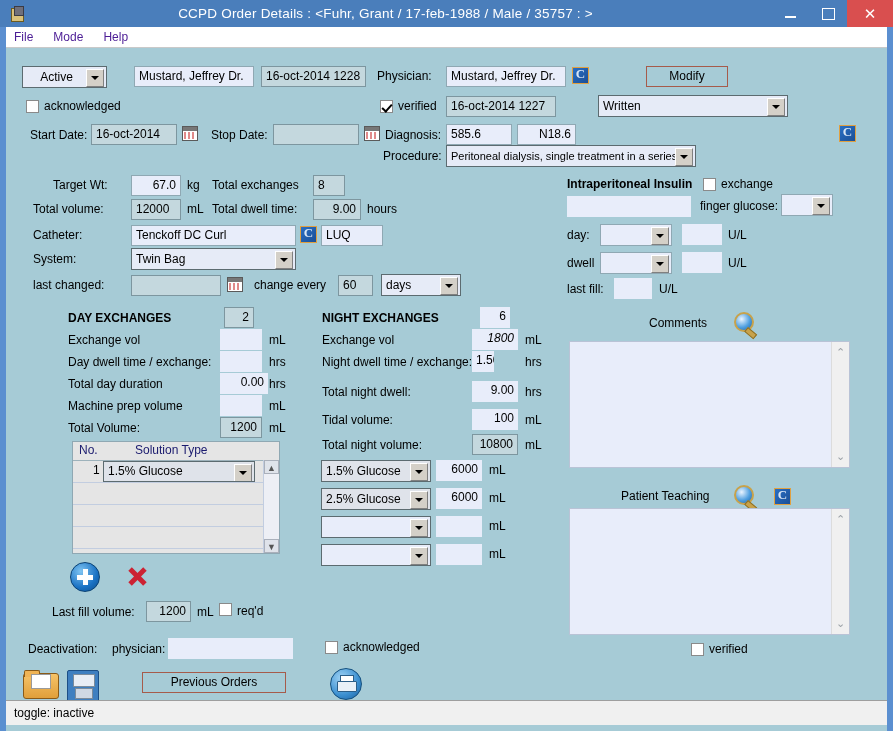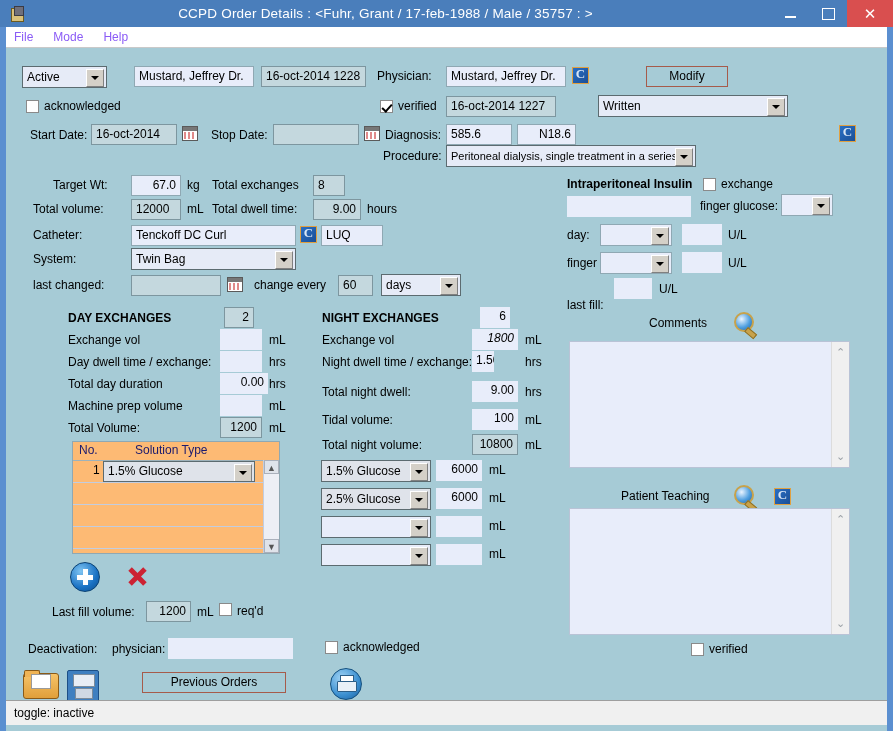--- a/index.html
+++ b/index.html
@@ -20,21 +20,21 @@
   .title-text{flex:1;text-align:center;color:#ffffff;font-size:13.5px;letter-spacing:.2px;
     margin-left:-26px;white-space:nowrap;}
   .win-btns{display:flex;height:27px;align-items:stretch;flex:0 0 auto;}
   .wbtn{width:38px;display:flex;align-items:center;justify-content:center;color:#fff;font-size:13px;}
   .wbtn.close{background:#d94f4f;width:46px;font-size:15px;}
   .wbtn .min{display:block;width:11px;height:2px;background:#fff;margin-top:6px;}
   .wbtn .max{display:block;width:11px;height:10px;border:1.5px solid #fff;}
   
   .menubar{position:absolute;left:0;top:27px;width:881px;height:21px;background:#ffffff;
     border-bottom:1px solid #c9c9c9;display:flex;align-items:center;padding-left:8px;box-sizing:border-box;}
-  .menubar span{margin-right:20px;font-size:12px;color:#8b5cf6;}
+  .menubar span{margin-right:20px;font-size:12px;color:#4c1d95;}
   
   .canvas{position:absolute;left:0;top:48px;width:881px;height:652px;background:#a6cbd6;}
   .statusbar{position:absolute;left:0;top:700px;width:881px;height:25px;background:#f0f0f0;
     border-top:1px solid #9e9e9e;display:flex;align-items:center;padding-left:8px;box-sizing:border-box;font-size:12px;}
   .lbl{position:absolute;font-size:12px;color:#000;white-space:nowrap;}
   .lbl.bold{font-weight:bold;}
   
   .fld{position:absolute;box-sizing:border-box;background:#e8edfa;border:1px solid #8fa8b3;
     font-family:"Liberation Sans",sans-serif;font-size:12px;color:#000;padding:0 4px;
     line-height:19px;height:21px;white-space:nowrap;overflow:hidden;}
@@ -70,21 +70,21 @@
     border:2.5px solid #c8a24a;background:radial-gradient(circle at 35% 32%,#eaf4ff 0%,#4f9fe0 55%,#1f5f9e 100%);}
   .mag .handle{position:absolute;left:15px;top:15px;width:10px;height:4px;background:#c8a24a;
     border:1px solid #8b6f25;transform:rotate(40deg);transform-origin:0 0;}
   
   .tabox{position:absolute;box-sizing:border-box;background:#e8edfa;border:1px solid #b9c3d6;}
   .tabox .sb{position:absolute;right:0;top:0;bottom:0;width:17px;background:#f0f0f0;border-left:1px solid #dcdcdc;}
   .tabox .sb .up,.tabox .sb .dn{position:absolute;left:0;width:17px;height:17px;color:#9aa0a6;
     font-size:11px;text-align:center;line-height:17px;}
   .tabox .sb .up{top:2px;} .tabox .sb .dn{bottom:2px;}
   
-  .grid{position:absolute;box-sizing:border-box;background:#fdba74;border:1px solid #8fa8b3;}
+  .grid{position:absolute;box-sizing:border-box;background:#e5e5e5;border:1px solid #8fa8b3;}
   .grid .hdr{height:18px;border-bottom:1px solid #9db2bb;position:relative;}
   .grid .hdr .h1{position:absolute;left:6px;top:1px;font-size:12px;color:#1a1a6e;}
   .grid .hdr .h2{position:absolute;left:62px;top:1px;font-size:12px;color:#1a1a6e;}
   .grid .row{height:21px;border-bottom:1px solid #c2cde0;position:relative;}
   .grid .rowno{position:absolute;left:20px;top:2px;font-size:12px;}
   .grid .gsb{position:absolute;right:0;top:18px;bottom:0;width:15px;background:#edeff5;border-left:1px solid #c2cde0;}
   .grid .gsb .a{position:absolute;left:0;width:15px;height:14px;text-align:center;line-height:14px;
     font-size:9px;color:#555;background:#dfe3ea;border:1px solid #aab0bb;box-sizing:border-box;}
   .grid .gsb .a.up{top:0;} .grid .gsb .a.dn{bottom:0;}
   
@@ -134,21 +134,21 @@
   </div>
 
   <div class="menubar">
     <span>File</span>
     <span>Mode</span>
     <span>Help</span>
   </div>
 
   <div class="canvas">
 
-    <div class="combo" style="left:16px;top:18px;width:85px;">
+    <div class="combo" style="left:16px;top:18px;width:85px;text-align:center;">
       <span>Active</span><i class="arrow"></i>
     </div>
     <div class="fld" style="left:128px;top:18px;width:120px;">Mustard, Jeffrey Dr.</div>
     <div class="fld sunken" style="left:255px;top:18px;width:105px;">16-oct-2014 1228</div>
     <div class="lbl" style="left:371px;top:21px;">Physician:</div>
     <div class="fld" style="left:440px;top:18px;width:120px;">Mustard, Jeffrey Dr.</div>
     <div class="cicon" style="left:566px;top:19px;"></div>
     <div class="btn" style="left:640px;top:18px;width:82px;">Modify</div>
 
     <div class="chk" style="left:20px;top:52px;"></div>
@@ -218,28 +218,28 @@
       <span></span><i class="arrow"></i>
     </div>
 
     <div class="lbl" style="left:561px;top:180px;">day:</div>
     <div class="combo" style="left:594px;top:176px;width:72px;background:#e8edfa;border:1px solid #8fa8b3;">
       <span></span><i class="arrow"></i>
     </div>
     <div class="fld plain" style="left:676px;top:176px;width:40px;"></div>
     <div class="lbl" style="left:722px;top:180px;">U/L</div>
 
-    <div class="lbl" style="left:561px;top:208px;">finger</div>
+    <div class="lbl" style="left:561px;top:208px;">dwell</div>
     <div class="combo" style="left:594px;top:204px;width:72px;background:#e8edfa;border:1px solid #8fa8b3;">
       <span></span><i class="arrow"></i>
     </div>
     <div class="fld plain" style="left:676px;top:204px;width:40px;"></div>
     <div class="lbl" style="left:722px;top:208px;">U/L</div>
 
-    <div class="lbl" style="left:561px;top:234px;margin-top:16px;">last fill:</div>
+    <div class="lbl" style="left:561px;top:234px;">last fill:</div>
     <div class="fld plain" style="left:608px;top:230px;width:38px;"></div>
     <div class="lbl" style="left:653px;top:234px;">U/L</div>
 
     <div class="lbl bold" style="left:62px;top:263px;">DAY EXCHANGES</div>
     <div class="fld sunken num" style="left:218px;top:259px;width:30px;">2</div>
 
     <div class="lbl" style="left:62px;top:285px;">Exchange vol</div>
     <div class="fld plain num" style="left:214px;top:281px;width:42px;"></div>
     <div class="lbl" style="left:263px;top:285px;">mL</div>
 

